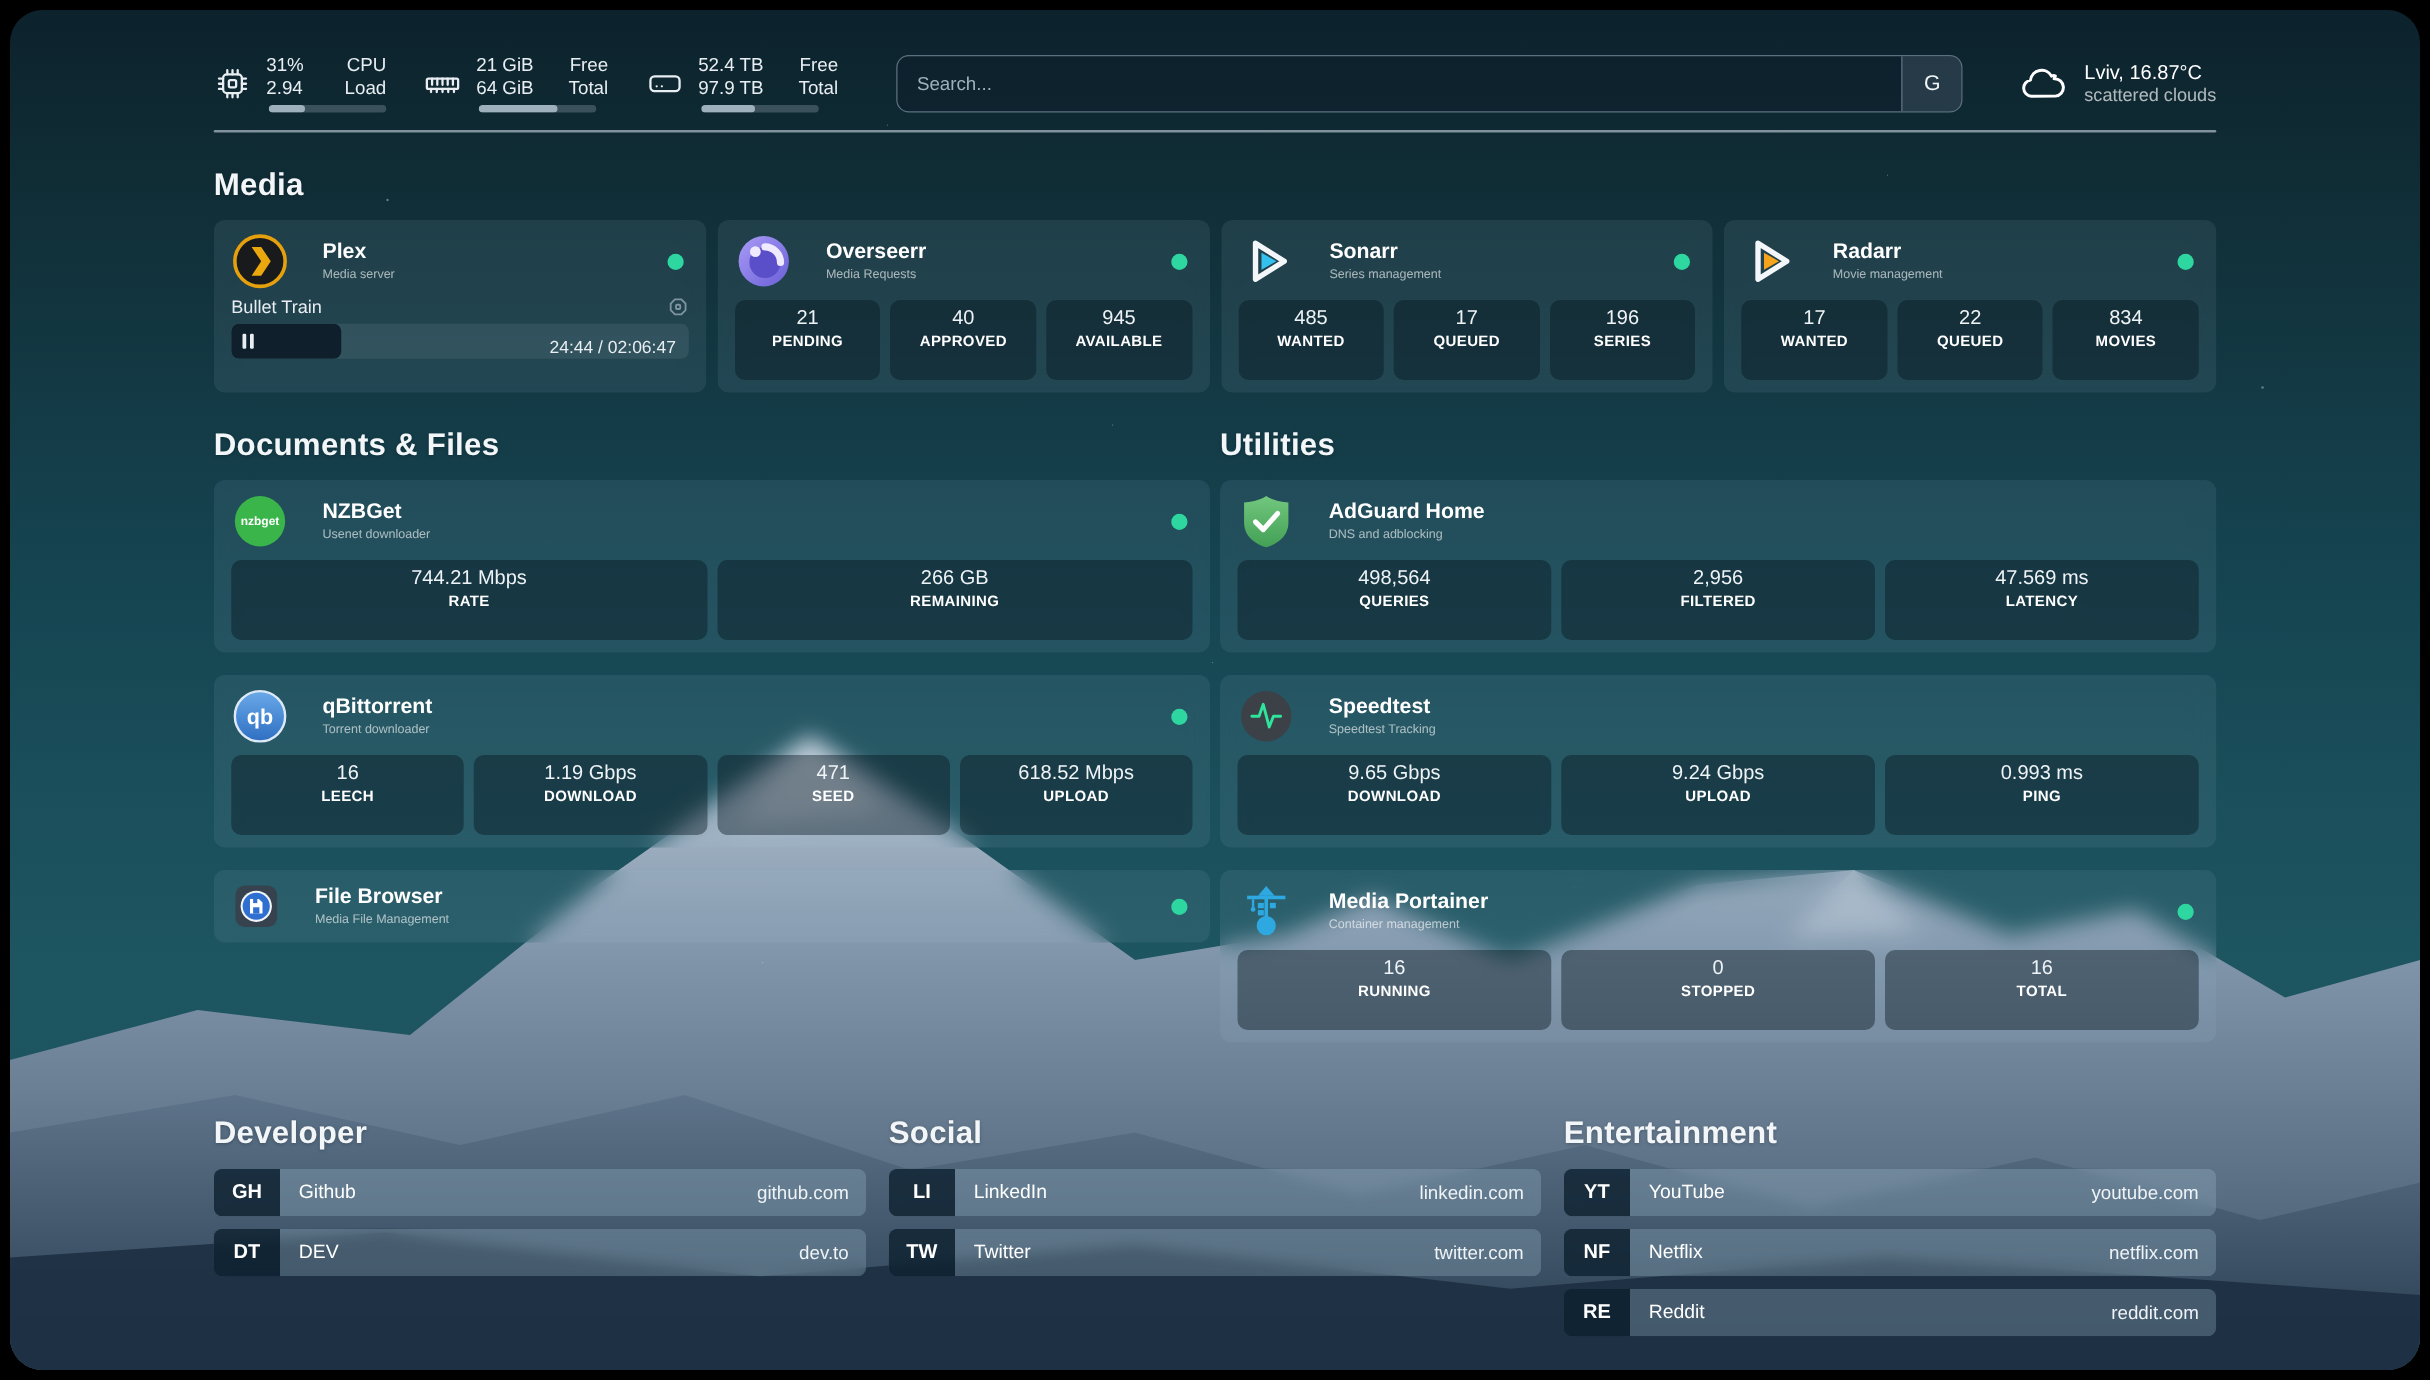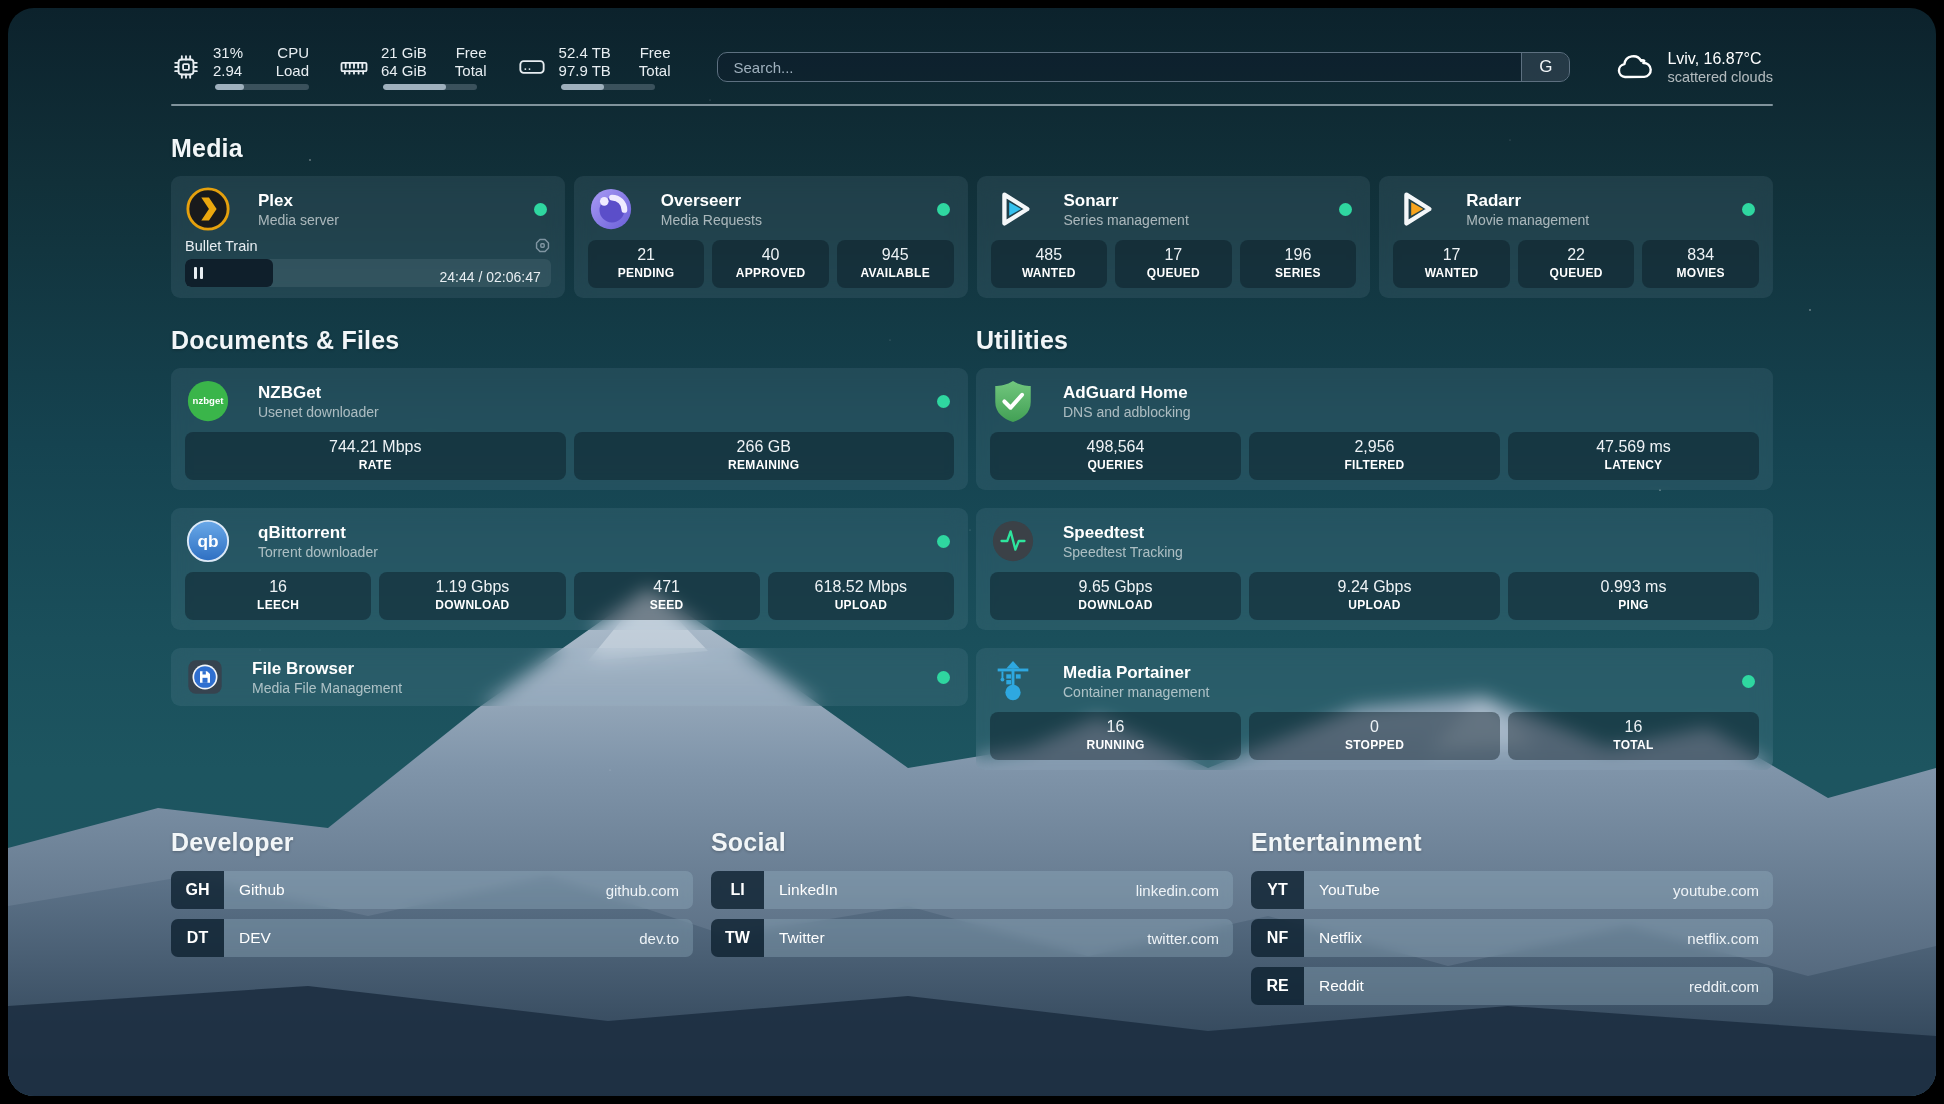--- a/index.html
+++ b/index.html
@@ -21,21 +21,21 @@
   .topbar { margin-top:34px; height:50px; display:flex; align-items:center; }
   .resources { display:flex; align-items:center; gap:30px; }
   .res { display:flex; align-items:center; gap:12px; color:#e8eef2; }
   .res-icon svg { width:30px; height:30px; display:block; }
   .res-grid { display:grid; grid-template-columns:auto auto; column-gap:28px; row-gap:0;
     font-size:15px; line-height:18px; }
   .res-grid .l { text-align:right; }
   .res-bar { width:94px; height:6px; margin-top:4px; margin-left:2px; border-radius:3px;
     background:rgba(190,205,218,.25); overflow:hidden; }
   .res-fill { height:100%; border-radius:3px; background:#9fb0bd; }
-  .search { flex:1; margin:0 44px 0 46px; height:30px; display:flex; align-items:stretch;
+  .search { flex:1; margin:0 44px 0 46px; height:46px; display:flex; align-items:stretch;
     border:1px solid #5d7080; border-radius:10px; overflow:hidden; background:rgba(13,27,42,.35); }
   .search input { flex:1; background:transparent; border:0; outline:none; color:#dfe9ef;
     font-size:15px; padding:0 16px; font-family:inherit; }
   .search input::placeholder { color:#9fb0bd; }
   .g-btn { width:48px; display:flex; align-items:center; justify-content:center;
     background:rgba(150,170,190,.18); border-left:1px solid #5d7080; color:#f2f6f8;
     font-size:17px; cursor:pointer; }
   .weather { display:flex; align-items:center; gap:13px; color:#fff; }
   .weather-icon svg { width:40px; height:40px; display:block; }
   .weather .w1 { font-size:16px; line-height:20px; }
@@ -51,25 +51,25 @@
   .grid-mid { margin-top:13px; display:grid; grid-template-columns:1fr 1fr; gap:8px; align-items:start; }
   .col-stack { display:flex; flex-direction:column; gap:18px; }
 
   .card { background:rgba(170,200,215,.10); border-radius:9px; padding:10px 14px;
     backdrop-filter:blur(9px); cursor:pointer; }
   .card-head { display:flex; align-items:center; gap:27px; height:46px; }
   .app-icon { width:46px; height:46px; flex:0 0 auto; }
   .app-icon svg { width:46px; height:46px; display:block; }
   .head-text { flex:1; min-width:0; }
   .card-title { font-size:17px; font-weight:600; color:#fff; line-height:21px; }
-  .card-sub { font-size:14px; color:rgba(255,255,255,.62); line-height:18px; }
+  .card-sub { font-size:10px; color:rgba(255,255,255,.62); line-height:18px; }
   .status-dot { width:13px; height:13px; border-radius:50%; background:#2fd7a0;
     flex:0 0 auto; margin-right:4px; }
   .stats { margin-top:8px; display:grid; grid-auto-flow:column; grid-auto-columns:1fr; gap:8px; }
-  .stat-box { background:rgba(8,22,32,.42); border-radius:8px; height:48px; text-align:center;
+  .stat-box { background:rgba(8,22,32,.42); border-radius:8px; height:64px; text-align:center;
     padding-top:5px; }
   .stat-value { font-size:16px; color:#eef3f6; line-height:20px; }
   .stat-label { font-size:12px; font-weight:700; color:#fff; line-height:17px; letter-spacing:.3px; }
 
   
   .player-row1 { margin-top:5px; display:flex; align-items:center; justify-content:space-between; }
   .player-title { font-size:14.5px; color:#e7edf1; }
   .record-icon svg { width:17px; height:17px; display:block; opacity:.75; }
   .player-bar { position:relative; margin-top:5px; height:28px; border-radius:6px;
     background:rgba(255,255,255,.08); overflow:hidden; }

